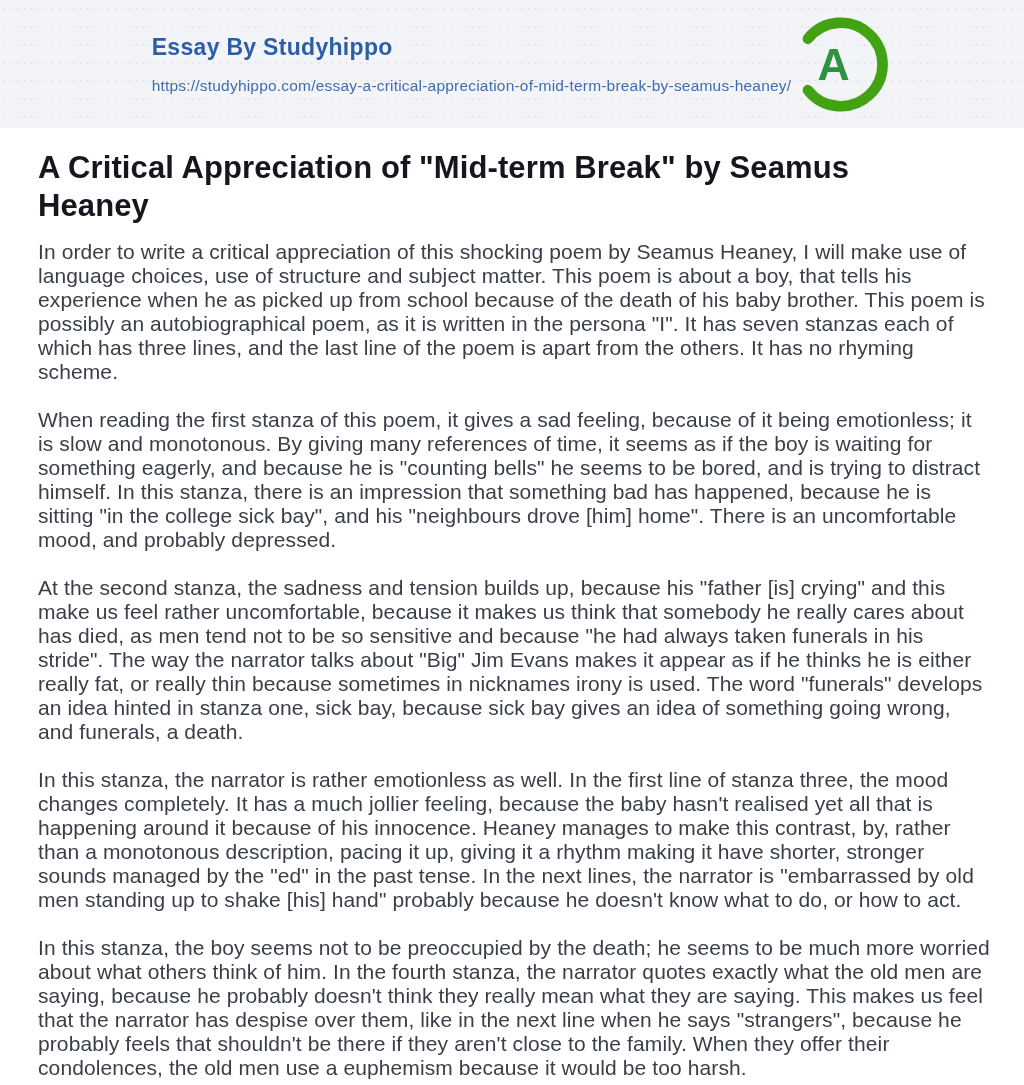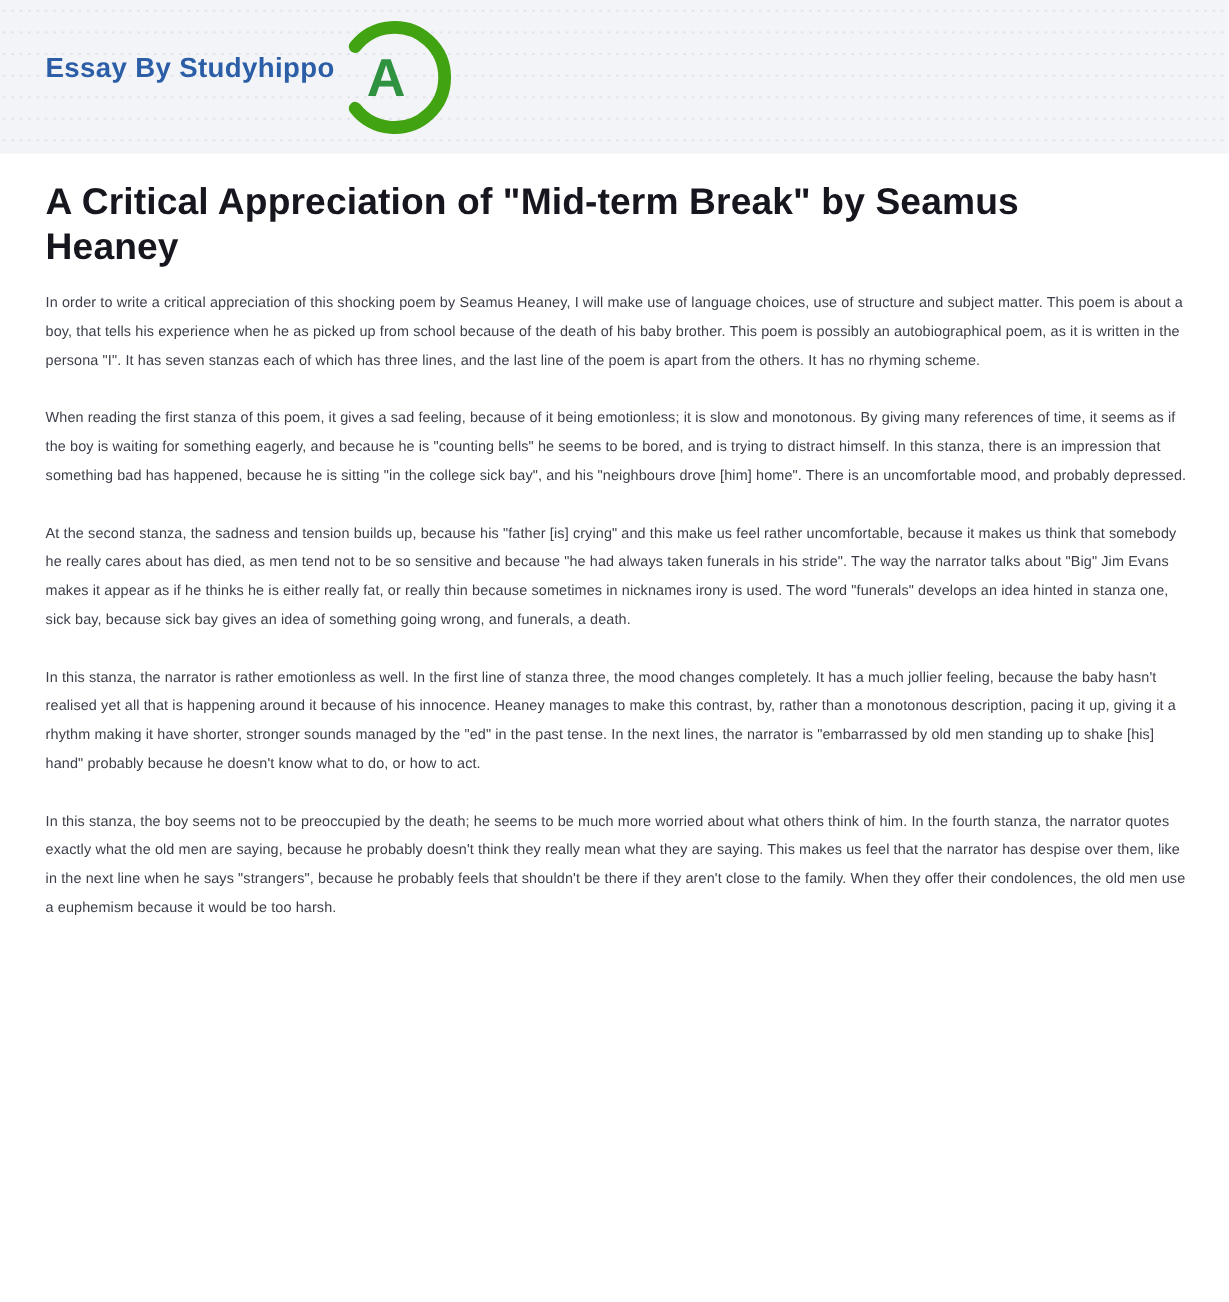--- a/index.html
+++ b/index.html
@@ -14,21 +14,21 @@
     font-family: "Liberation Sans", sans-serif;
   }
   .site-header {
     box-sizing: border-box;
     height: 128px;
     background-color: #f3f4f8;
     background-image: radial-gradient(circle, #e2e4ee 1px, rgba(0,0,0,0) 1.2px);
     background-size: 7px 18px;
     display: flex;
     align-items: center;
-    justify-content: flex-start;
+    justify-content: center;
     padding: 0 22px 0 38px;
   }
   .header-text {
     display: flex;
     flex-direction: column;
   }
   .site-title {
     font-size: 23px;
     font-weight: 700;
     letter-spacing: 0.3px;
@@ -70,34 +70,35 @@
   .essay-title {
     font-size: 31px;
     font-weight: 700;
     line-height: 38px;
     color: #16161e;
     letter-spacing: 0.1px;
     margin: 0 0 15px 0;
     max-width: 920px;
   }
   .essay-paragraph {
-    font-size: 12px;
+    font-size: 21px;
     line-height: 24px;
     color: #3a3e48;
     letter-spacing: 0.1px;
     margin: 0 0 24px 0;
     max-width: 952px;
   }
 </style>
 </head>
 <body>
 
 <header class="site-header">
   <div class="header-text">
     <div class="site-title">Essay By Studyhippo</div>
+    <a class="site-url">https://studyhippo.com/essay-a-critical-appreciation-of-mid-term-break-by-seamus-heaney/</a>
   </div>
   <div class="logo">
     <svg viewBox="0 0 100 100" aria-hidden="true">
       <path class="logo-arc" d="M 17.5 23.5 A 43 43 0 1 1 17.5 76.5"></path>
       <text class="logo-letter" x="44" y="66" text-anchor="middle">A</text>
     </svg>
   </div>
 </header>
 
 <main>

